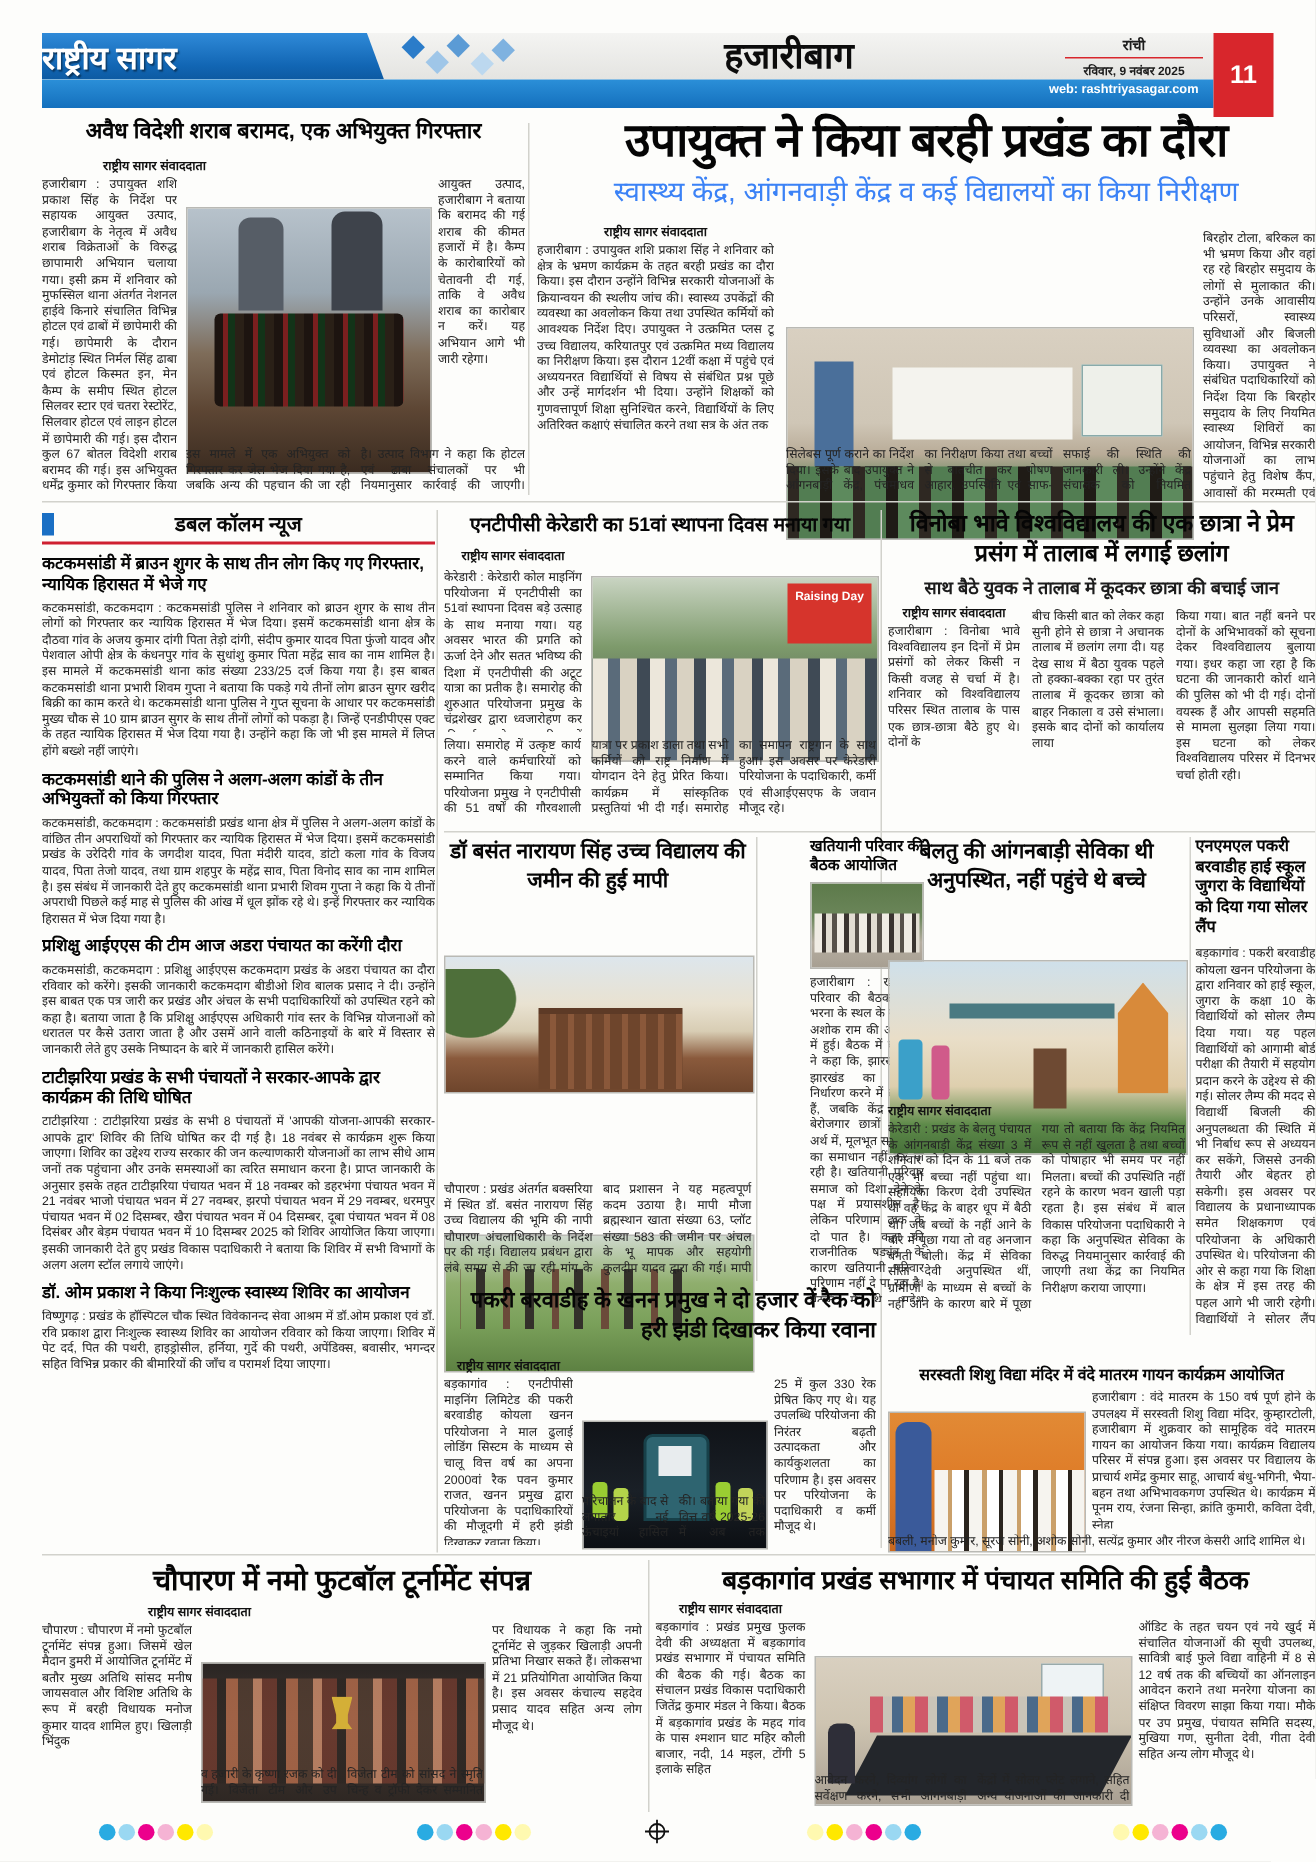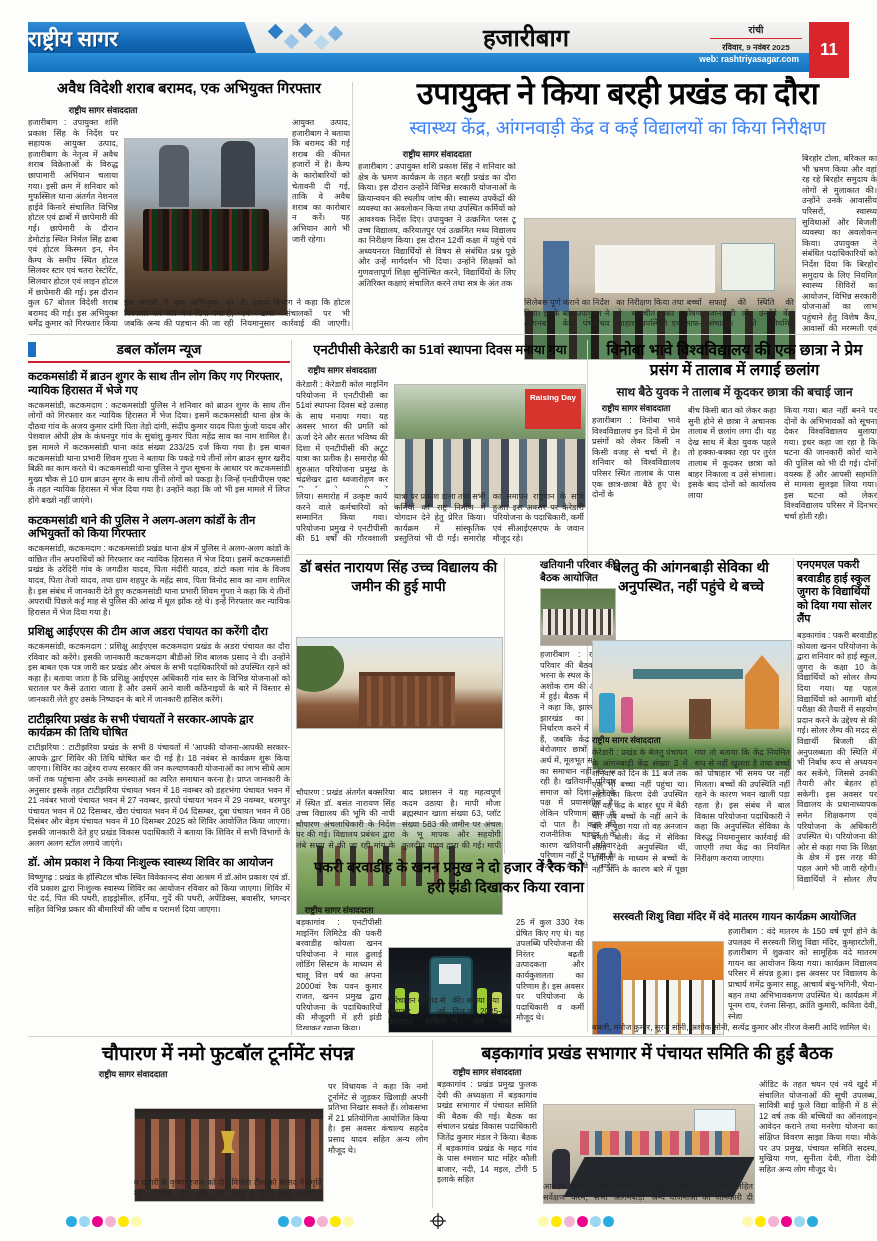--- a/index.html
+++ b/index.html
@@ -234,20 +234,21 @@
     </div>
     <div class="abs body-txt" style="left:136px;top:18px;width:149px;height:92px;">हजारीबाग : वंदे मातरम के 150 वर्ष पूर्ण होने के उपलक्ष्य में सरस्वती शिशु विद्या मंदिर, कुम्हारटोली, हजारीबाग में शुक्रवार को सामूहिक वंदे मातरम गायन का आयोजन किया गया। कार्यक्रम विद्यालय परिसर में संपन्न हुआ। इस अवसर पर विद्यालय के प्राचार्य शमेंद्र कुमार साहू, आचार्य बंधु-भगिनी, भैया-बहन तथा अभिभावकगण उपस्थित थे। कार्यक्रम में पूनम राय, रंजना सिन्हा, क्रांति कुमारी, कविता देवी, स्नेहा</div>
     <div class="abs body-txt" style="left:0;top:114px;width:285px;height:20px;">बबली, मनोज कुमार, सूरज सोनी, अशोक सोनी, सत्येंद्र कुमार और नीरज केसरी आदि शामिल थे।</div>
   </div>
 
   <div class="abs rule-h" style="left:28px;top:1036px;width:849px;"></div>
 
   <div class="abs" style="left:28px;top:1040px;width:400px;height:168px;">
     <div class="h-md" style="font-size:19px;text-align:center;">चौपारण में नमो फुटबॉल टूर्नामेंट संपन्न</div>
     <div class="abs byline" style="left:30px;top:28px;width:150px;">राष्ट्रीय सागर संवाददाता</div>
+    <div class="abs body-txt" style="left:0;top:42px;width:100px;height:124px;">चौपारण : चौपारण में नमो फुटबॉल टूर्नामेंट संपन्न हुआ। जिसमें खेल मैदान डुमरी में आयोजित टूर्नामेंट में बतौर मुख्य अतिथि सांसद मनीष जायसवाल और विशिष्ट अतिथि के रूप में बरही विधायक मनोज कुमार यादव शामिल हुए। खिलाड़ी भिंदुक</div>
     <div class="abs photo ph-foot" style="left:106px;top:42px;width:188px;height:92px;">
       <div class="abs" style="left:0;top:10px;width:188px;height:70px;background:repeating-linear-gradient(90deg,#6e3a2e 0 10px,#2e2723 10px 16px,#b06a4a 16px 24px,#513c30 24px 34px,#c98a6a 34px 40px);opacity:.85;"></div>
       <div class="abs" style="left:86px;top:22px;width:14px;height:22px;background:#d4af37;clip-path:polygon(0 0,100% 0,78% 55%,78% 80%,100% 100%,0 100%,22% 80%,22% 55%);"></div>
     </div>
     <div class="abs body-txt" style="left:300px;top:42px;width:100px;height:124px;">पर विधायक ने कहा कि नमो टूर्नामेंट से जुड़कर खिलाड़ी अपनी प्रतिभा निखार सकते हैं। लोकसभा में 21 प्रतियोगिता आयोजित किया है। इस अवसर कंचाल्य सहदेव प्रसाद यादव सहित अन्य लोग मौजूद थे।</div>
     <div class="abs body-txt cols-2" style="left:106px;top:138px;width:188px;height:28px;">व हजारी के कृष्णा रजक को दी गई। विजेता टीम और उप विजेता टीम को सांसद ने स्मृति चिन्ह व ट्रॉफी देकर सम्मानित किया। प्रजावाद के प्रेम यादव व मैन ऑफ द मैच सोरोज ओबरा के सुरेश को पुरस्कृत किया गया।</div>
   </div>
 
   <div class="abs rule-v" style="left:432px;top:1040px;height:168px;"></div>
 

